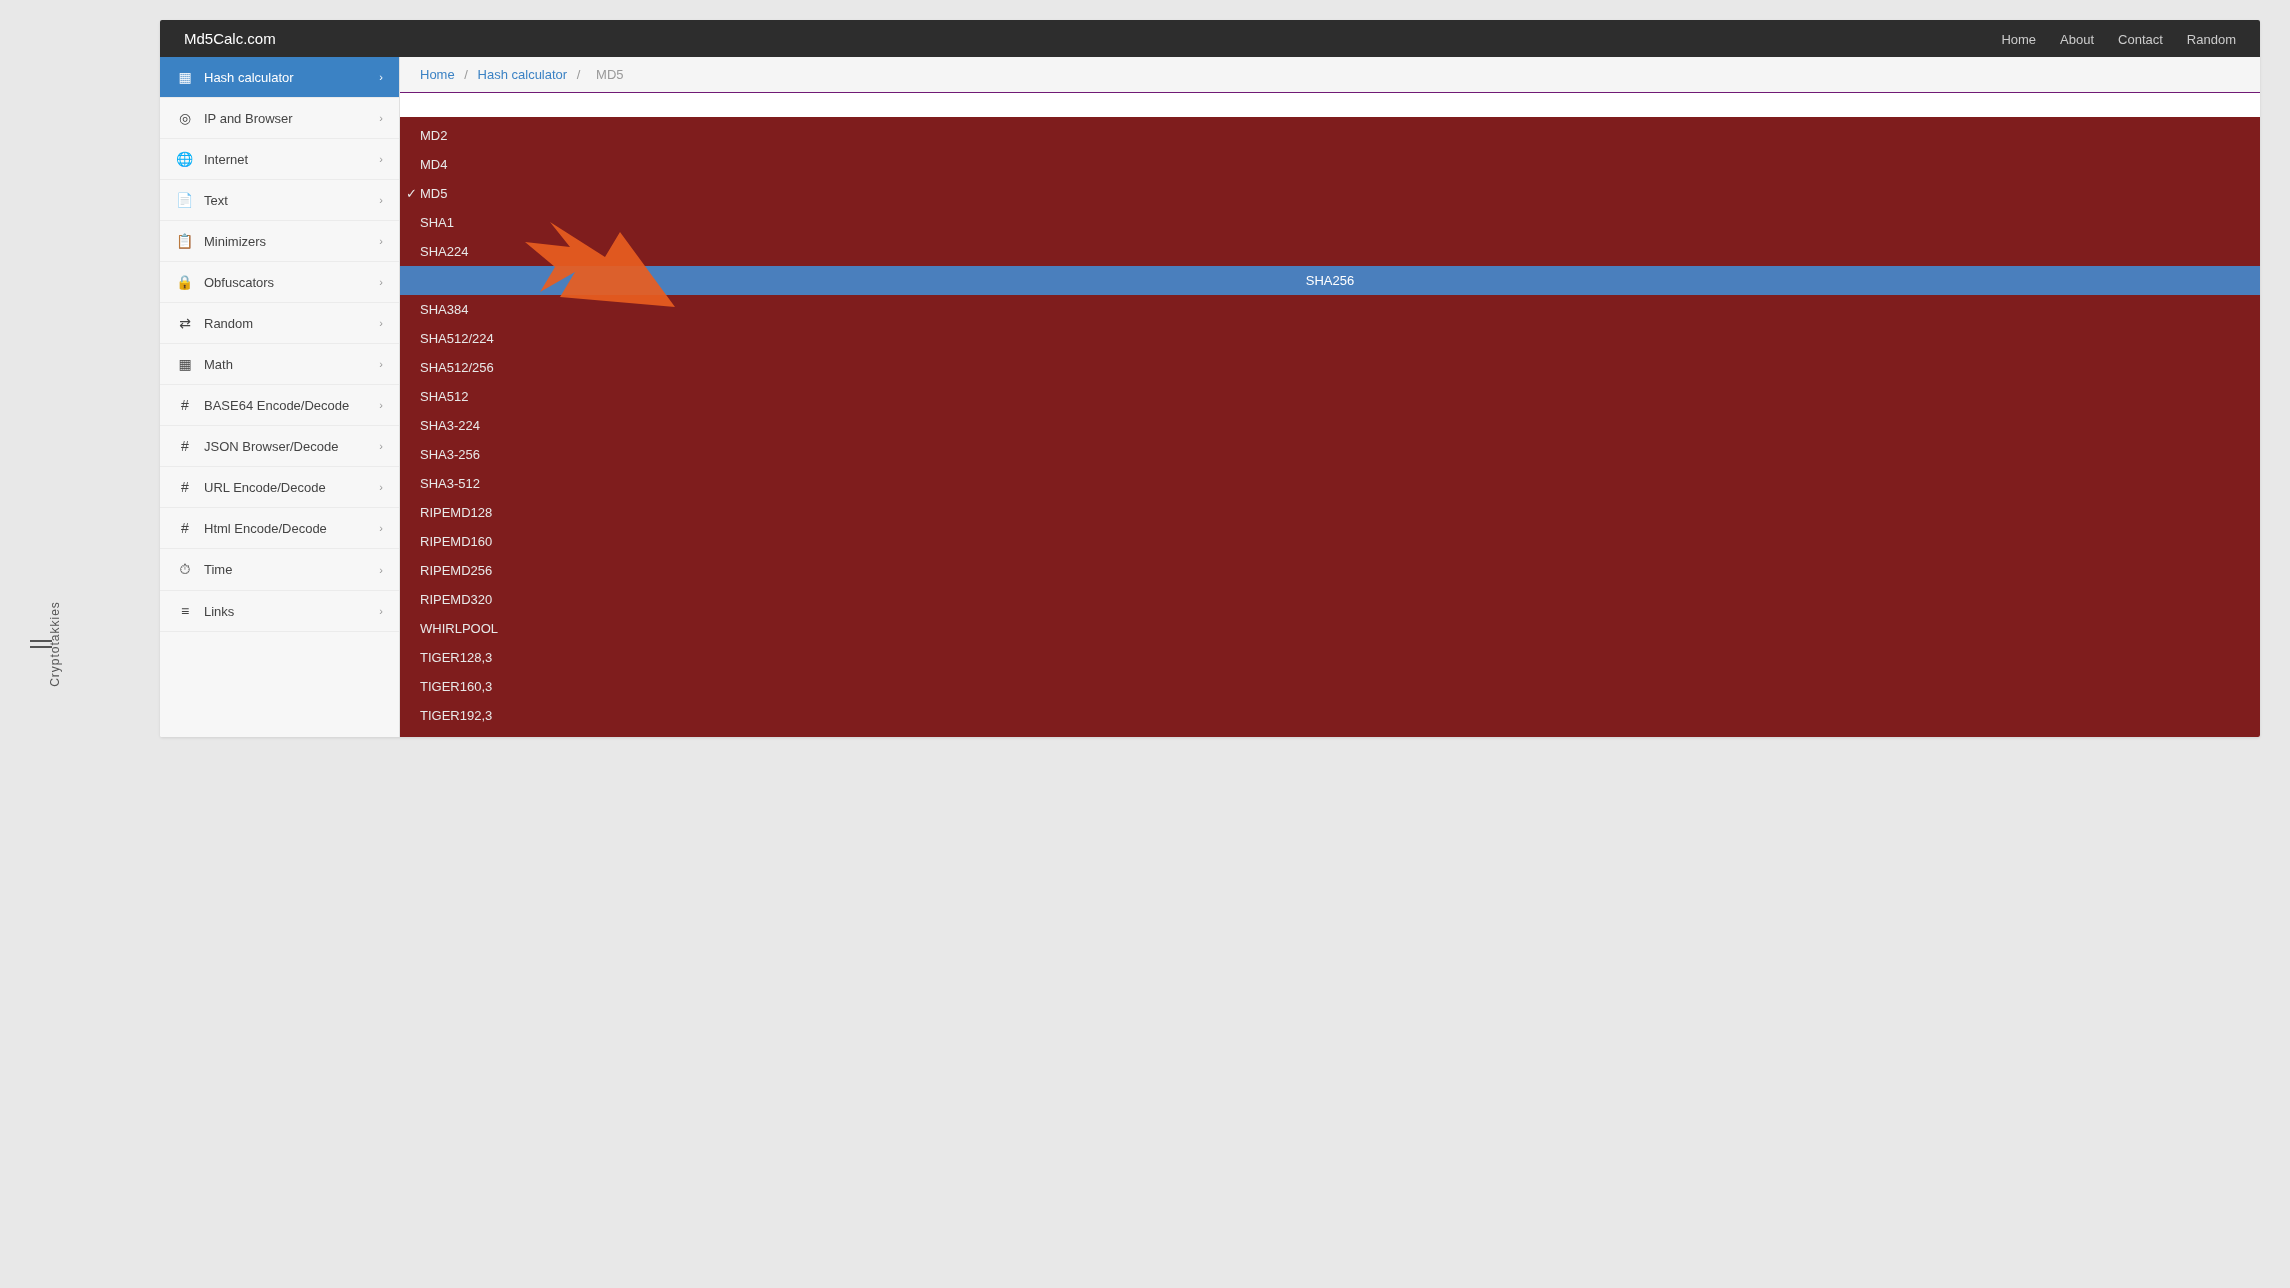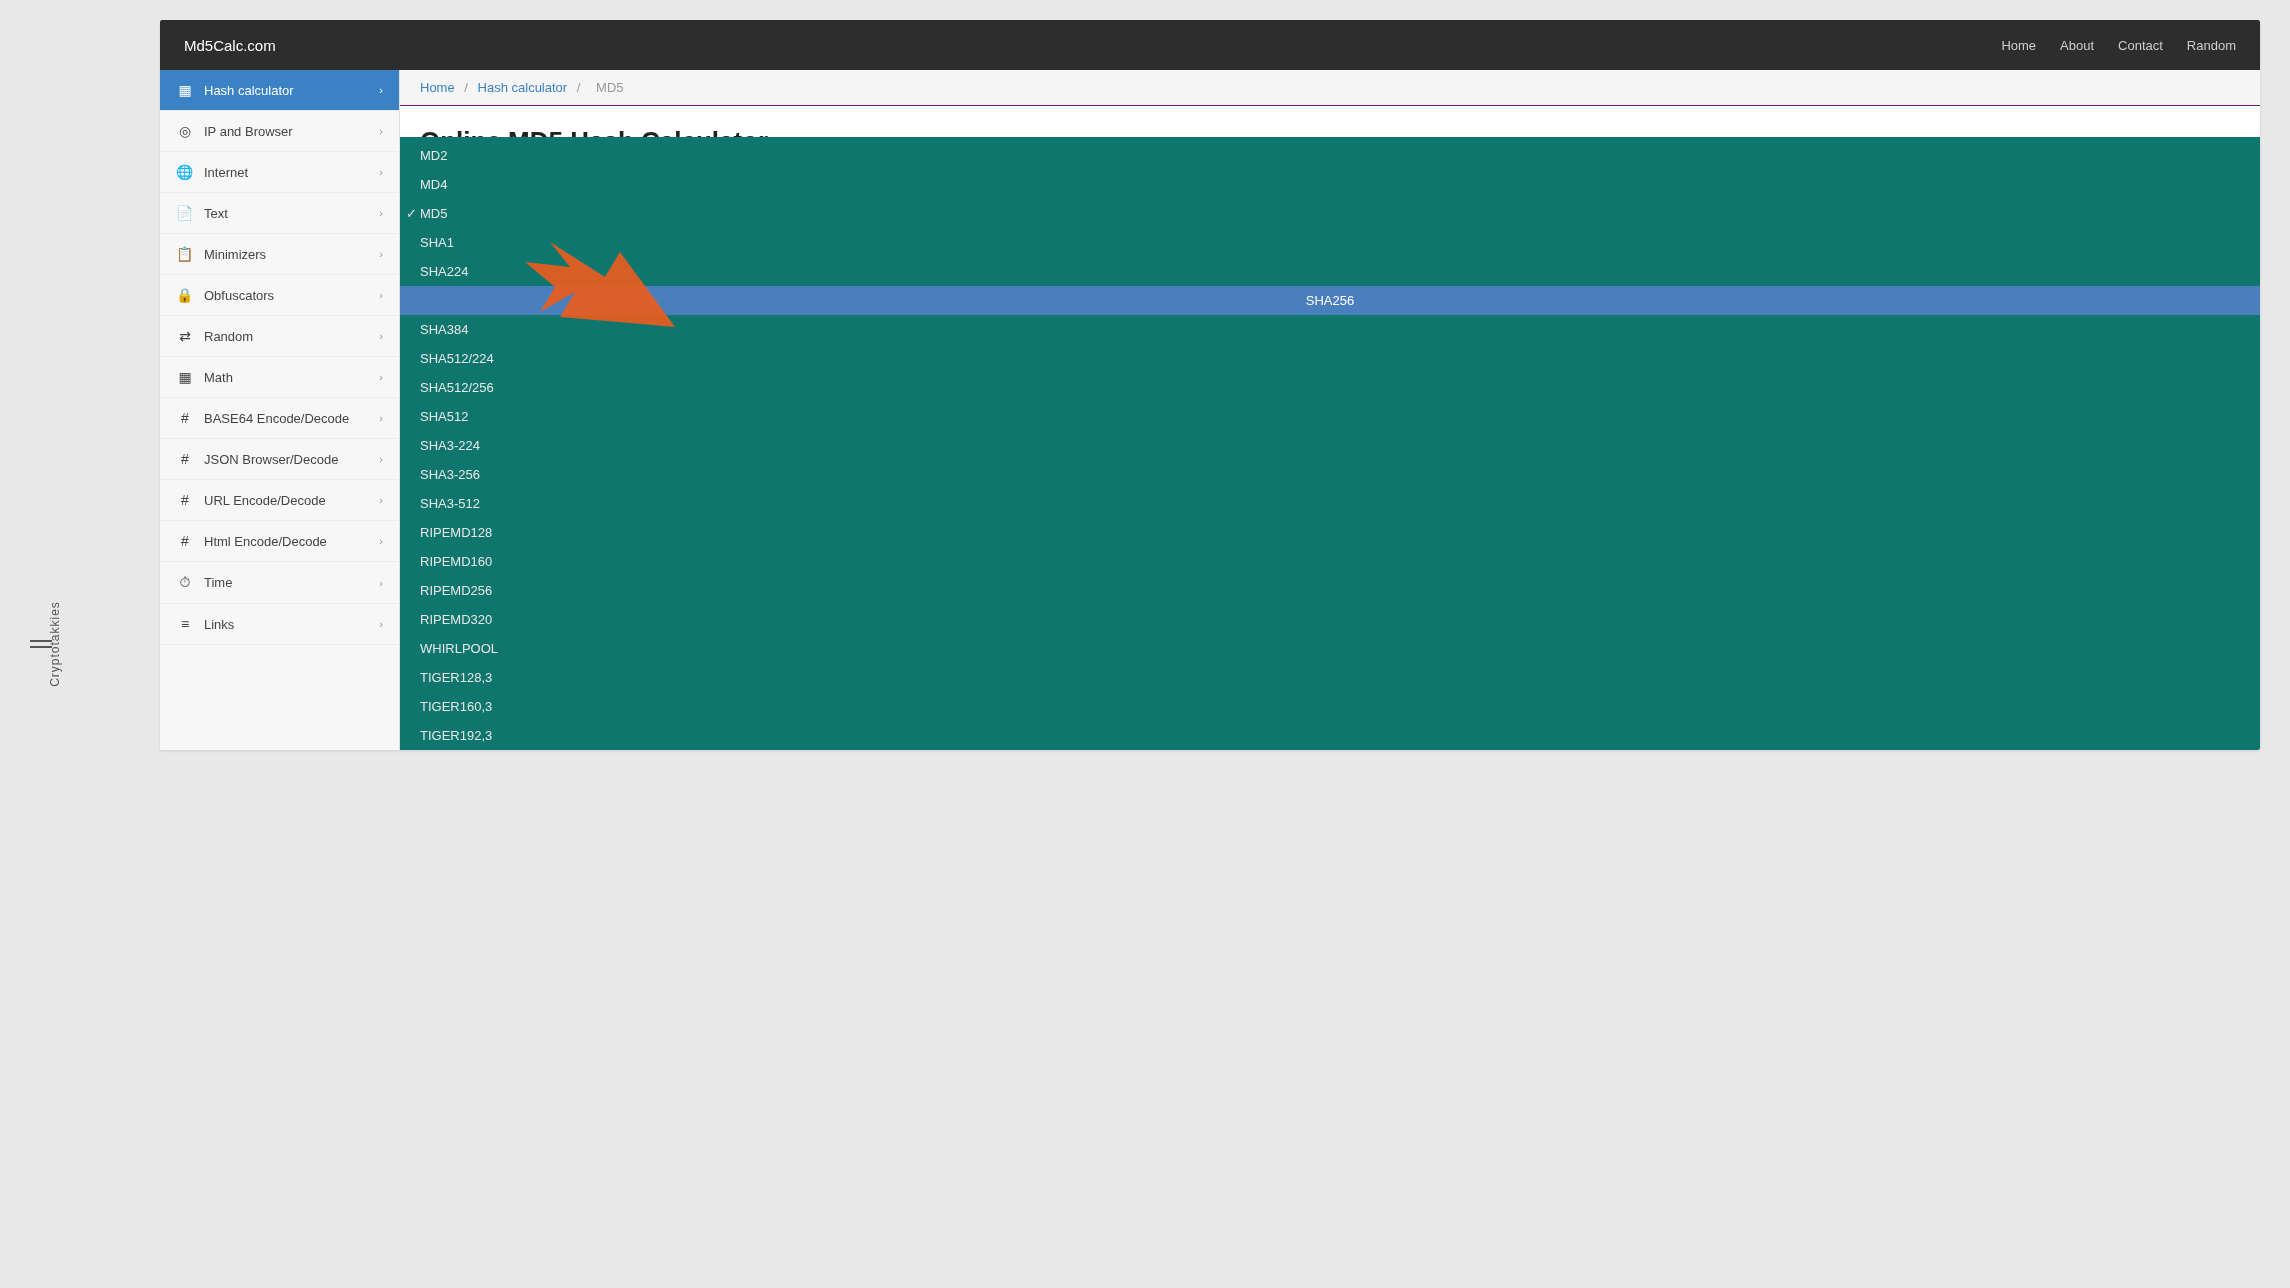--- a/index.html
+++ b/index.html
@@ -52,21 +52,21 @@
       box-shadow: 0 1px 3px rgba(0,0,0,0.1);
     }
 
     
     .navbar {
       background: #2d2d2d;
       color: #fff;
       display: flex;
       align-items: center;
       padding: 0 24px;
-      height: 50px;
+      height: 37px;
     }
     .navbar-brand {
       font-size: 15px;
       color: #fff;
       font-weight: 400;
       flex: 1;
     }
     .navbar-links {
       display: flex;
       gap: 24px;
@@ -150,24 +150,23 @@
       color: #222;
     }
 
     
     .dropdown-overlay {
       position: absolute;
       top: 60px;
       left: 0;
       right: 0;
       bottom: 0;
-      background: #0f766e;
+      background: #7f1d1d;
       z-index: 10;
       overflow-y: auto;
-      margin-top: 7px;
     }
     .dropdown-list {
       list-style: none;
       padding: 4px 0;
     }
     .dropdown-list li {
       padding: 7px 20px;
       color: #e8e8e8;
       font-size: 13px;
       cursor: pointer;

